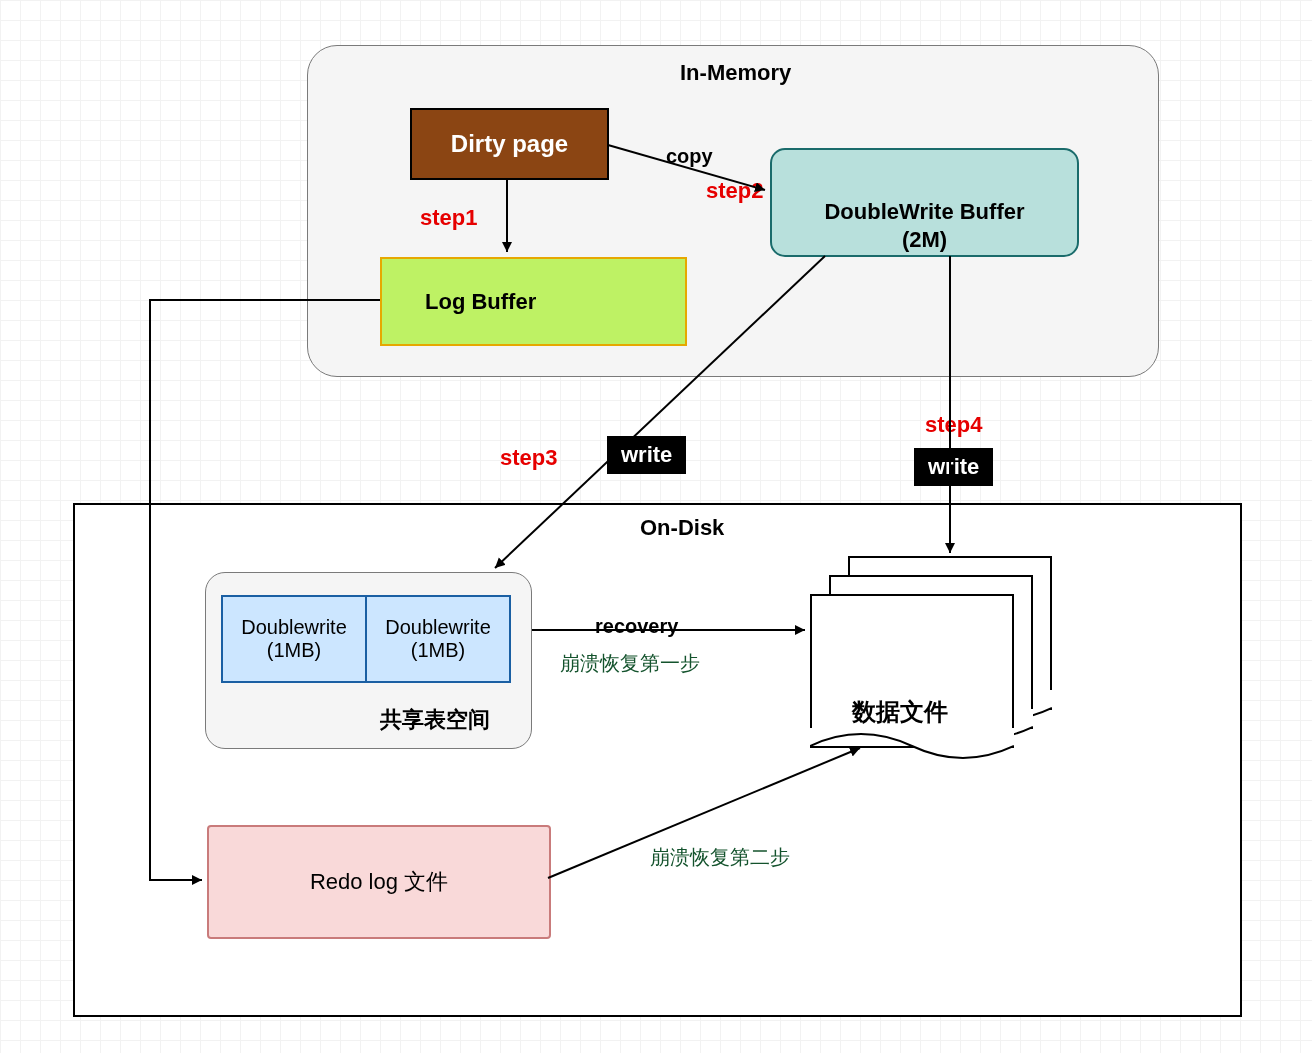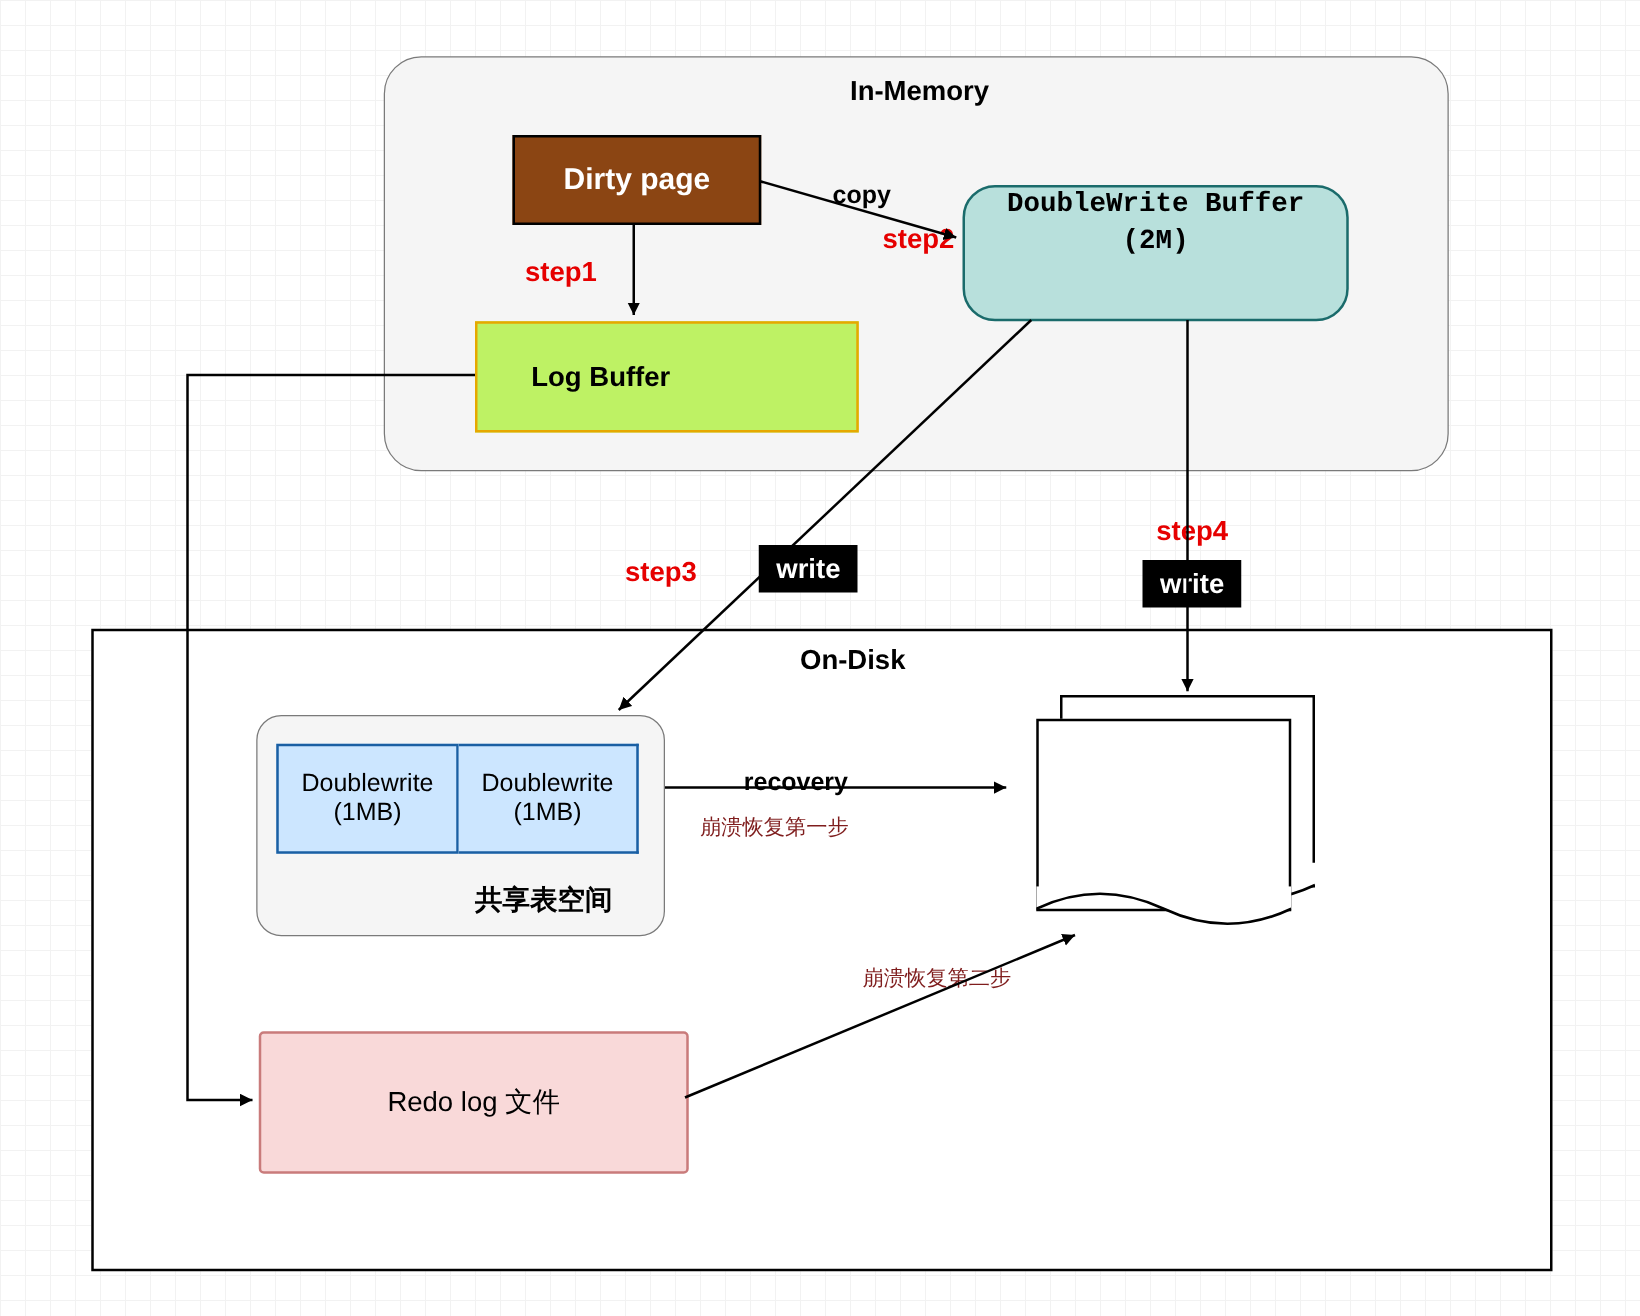--- a/index.html
+++ b/index.html
@@ -54,30 +54,29 @@
     display: flex;
     align-items: center;
     justify-content: center;
   }
   .box-doublewrite-buffer {
     position: absolute;
     left: 770px; top: 148px;
     width: 305px; height: 105px;
     background: #b8e0dc;
     border: 2px solid #1a6b6b;
-    border-radius: 26px;
+    border-radius: 15px;
     font-size: 22px;
     font-weight: bold;
     display: flex;
     flex-direction: column;
     align-items: center;
-    justify-content: flex-start;
+    justify-content: flex-end;
     line-height: 1.3;
     text-align: center;
-    font-family: Liberation Mono, monospace;
   }
   .box-log-buffer {
     position: absolute;
     left: 380px; top: 257px;
     width: 260px; height: 85px;
     background: #bef264;
     border: 2px solid #e6a800;
     font-size: 22px;
     font-weight: bold;
     display: flex;
@@ -176,22 +175,22 @@
     font-size: 22px;
   }
   .black-label {
     position: absolute;
     font-weight: bold;
     font-size: 20px;
     color: #000;
   }
   .black-label-plain {
     position: absolute;
-    font-size: 17px;
-    color: #7f1d1d;
+    font-size: 20px;
+    color: #14532d;
   }
   .write-tag {
     position: absolute;
     background: #000000;
     color: #fff;
     font-weight: bold;
     font-size: 22px;
     padding: 6px 14px;
   }
   svg.overlay {
@@ -253,31 +252,38 @@
         <path d="M0 18 Q 51 -6 102 18 Q 153 42 204 18 L 204 0 L 0 0 Z" fill="#fff" stroke="none"></path>
         <path d="M0 18 Q 51 -6 102 18 Q 153 42 204 18" fill="none" stroke="#000" stroke-width="2"></path>
       </svg>
     </div>
     <div class="sheet sheet2">
       <svg class="wave-cut" viewBox="0 0 204 36">
         <path d="M0 18 Q 51 -6 102 18 Q 153 42 204 18 L 204 0 L 0 0 Z" fill="#fff" stroke="none"></path>
         <path d="M0 18 Q 51 -6 102 18 Q 153 42 204 18" fill="none" stroke="#000" stroke-width="2"></path>
       </svg>
     </div>
+    <div class="sheet sheet1">
+      <svg class="wave-cut" viewBox="0 0 204 36">
+        <path d="M0 18 Q 51 -6 102 18 Q 153 42 204 18 L 204 0 L 0 0 Z" fill="#fff" stroke="none"></path>
+        <path d="M0 18 Q 51 -6 102 18 Q 153 42 204 18" fill="none" stroke="#000" stroke-width="2"></path>
+      </svg>
+      <div class="datafile-label">数据文件</div>
+    </div>
   </div>
 
   <div class="red-step" style="left:420px; top:205px;">step1</div>
   <div class="red-step" style="left:675px; top:178px;margin-left:31px;">step2</div>
   <div class="red-step" style="left:500px; top:445px;text-align:center;">step3</div>
   <div class="red-step" style="left:925px; top:412px;">step4</div>
 
   <div class="black-label" style="left:666px; top:145px;">copy</div>
   <div class="black-label" style="left:595px; top:615px;">recovery</div>
   <div class="black-label-plain" style="left:560px; top:650px;">崩溃恢复第一步</div>
-  <div class="black-label-plain" style="left:650px; top:771px;margin-left:40px;">崩溃恢复第二步</div>
+  <div class="black-label-plain" style="left:650px; top:844px;">崩溃恢复第二步</div>
 
   <div class="write-tag" style="left:607px; top:436px;">
     <span>write</span>
   </div>
   <div class="write-tag" style="left:914px; top:448px;">
     <span>write</span>
   </div>
 
   <svg class="overlay">
     <defs>

